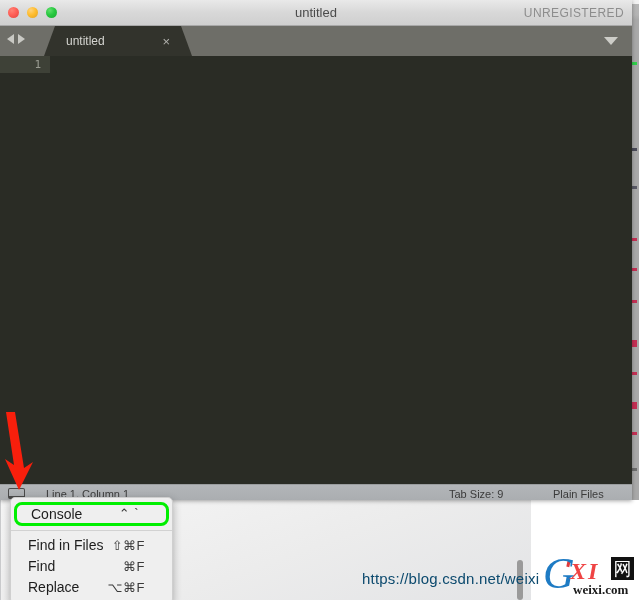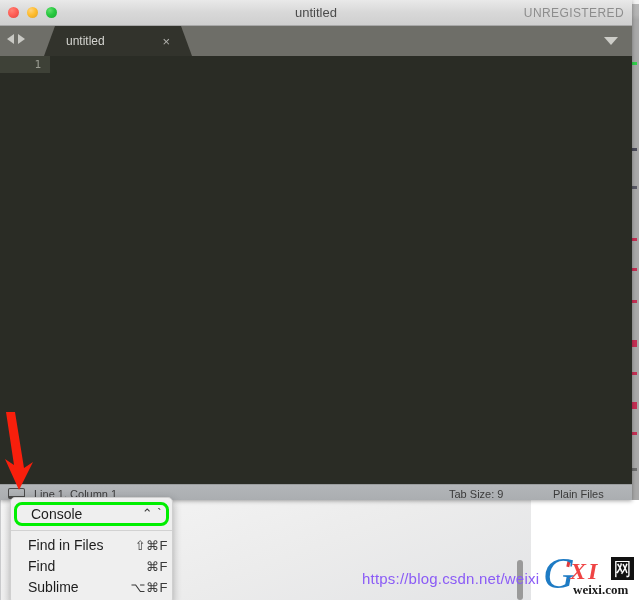--- a/index.html
+++ b/index.html
@@ -239,21 +239,21 @@
     width: 17px;
     height: 11px;
     border: 1.5px solid #4a4a4a;
     border-radius: 2px;
     border-bottom-width: 3px;
     box-sizing: border-box;
     background: transparent;
   }
   #status-position {
     position: absolute;
-    left: 34px;
+    left: 46px;
   }
   #status-tabsize {
     position: absolute;
     left: 449px;
   }
   #status-syntax {
     position: absolute;
     left: 553px;
   }
 
@@ -279,21 +279,21 @@
     box-shadow: 0 3px 9px rgba(0,0,0,0.30);
     padding: 4px 0 5px 0;
     font-size: 14px;
     color: #1d1d1d;
     z-index: 30;
   }
   .menu-item {
     position: relative;
     height: 21px;
     line-height: 21px;
-    padding: 0 4px 0 17px;
+    padding: 0 27px 0 17px;
     display: flex;
     align-items: center;
     justify-content: space-between;
     white-space: nowrap;
   }
   .menu-item .label { font-size: 14px; }
   .menu-item .shortcut {
     font-size: 13px;
     color: #3a3a3a;
     letter-spacing: 0.5px;
@@ -312,21 +312,21 @@
     line-height: 24px;
     box-sizing: border-box;
   }
 
   
   #csdn-watermark {
     position: absolute;
     left: 362px;
     top: 570px;
     font-size: 15px;
-    color: #8b5cf6;
+    color: #0c4a6e;
     letter-spacing: 0.2px;
     white-space: nowrap;
     z-index: 5;
   }
   #gxi-logo {
     position: absolute;
     left: 540px;
     top: 556px;
     width: 99px;
     height: 44px;
@@ -463,21 +463,21 @@
 
   <div class="menu-item">
     <span class="label">Find in Files</span>
     <span class="shortcut">⇧⌘F</span>
   </div>
   <div class="menu-item">
     <span class="label">Find</span>
     <span class="shortcut">⌘F</span>
   </div>
   <div class="menu-item">
-    <span class="label">Sublime</span>
+    <span class="label">Replace</span>
     <span class="shortcut">⌥⌘F</span>
   </div>
 </div>
 
 <div id="csdn-watermark">https://blog.csdn.net/weixi</div>
 
 <div id="gxi-logo">
   <span id="gxi-tick"></span>
   <span id="gxi-g">G</span>
   <span id="gxi-xi">XI</span>

